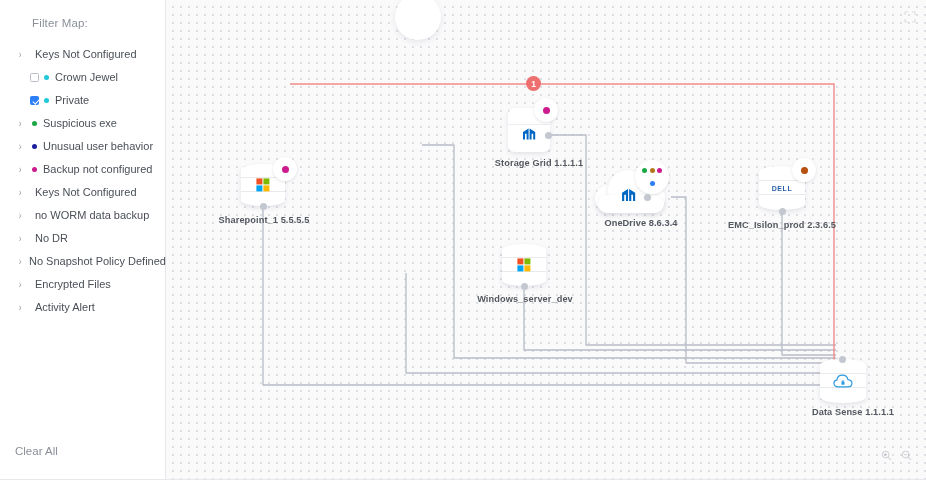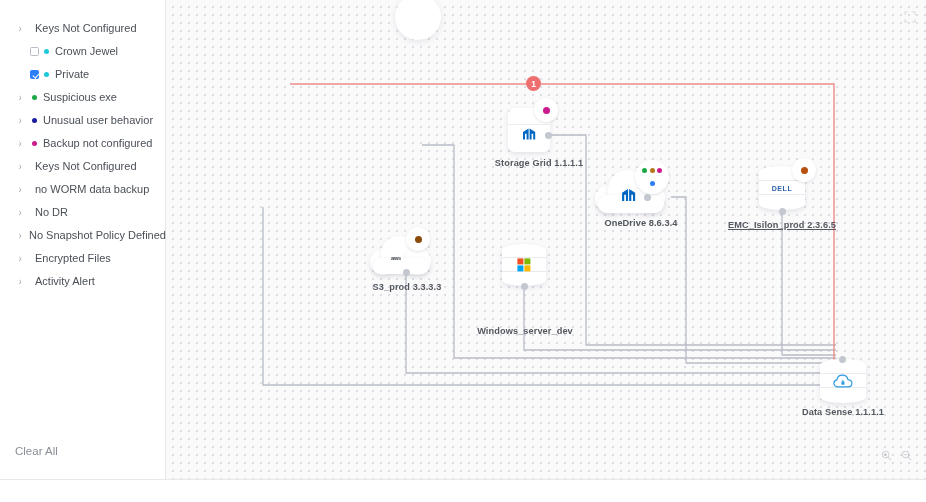--- a/index.html
+++ b/index.html
@@ -269,20 +269,21 @@
     color: #2a5fa8;
     letter-spacing: .6px;
   }
 </style>
 </head>
 <body>
 
 <div id="app">
 
   <aside id="sidebar">
+    <div class="filter-title">Filter Map:</div>
     <ul class="filter-list" id="filter-list">
         <li class="filter-row">
           <span class="chev">›</span>
           <span style="width: 6px;"></span>
           <span class="flabel">Keys Not Configured</span>
         </li>
         <li class="filter-row child">
           <span class="cbx"></span>
           <span class="dot" style="background: rgb(31, 200, 216);"></span>
           <span class="flabel">Crown Jewel</span>
@@ -406,62 +407,63 @@
     </div>
 
     <div class="node" id="n-emc" style="left:570px; top:160px; width:120px; height:74px;">
       <div class="cyl" style="width:46px; height:44px; left:23px; top:6px;">
         <span class="logo dell-txt">DELL</span>
       </div>
       <div class="badge" style="left:56px; top:-2px; width:24px; height:24px;">
         <div class="bdot" style="background:#b5500e; width:7px; height:7px;"></div>
       </div>
       <div class="port" style="left:43px; top:48px;"></div>
-      <div class="node-label" style="top:60px; left:46px;text-decoration:underline;">EMC_Isilon_prod 2.3.6.5</div>
-    </div>
-
-
-    <div class="node" id="n-s3" style="left:196px; top:228px; width:100px; height:66px;">
-      <div class="cloud" style="width:62px; height:40px; left:8px; top:8px; position:absolute;">
-        <i style="left:0; top:13px; width:26px; height:26px;"></i>
-        <i style="left:11px; top:0px; width:36px; height:36px;"></i>
-        <i style="left:34px; top:12px; width:27px; height:27px;"></i>
-        <i style="left:3px; top:22px; width:56px; height:16px; border-radius:9px;"></i>
-        <span class="logo aws-txt" style="left:21px; top:19px;">aws</span>
-      </div>
-      <div class="badge" style="left:44px; top:-1px; width:24px; height:24px;">
-        <div class="bdot" style="background:#8a4b0a; width:7px; height:7px;"></div>
-      </div>
-      <div class="port" style="left:41px; top:41px;"></div>
-      <div class="node-label" style="top:54px; left:45px;">S3_prod 3.3.3.3</div>
-    </div>
+      <div class="node-label" style="top:60px; left:46px;">EMC_Isilon_prod 2.3.6.5</div>
+    </div>
+
+    <div class="node" id="n-sharepoint" style="left:55px; top:158px; width:104px; height:70px;">
+      <div class="cyl" style="width:44px; height:42px; left:20px; top:6px;">
+        <div class="logo ms">
+          <span style="background:#f25022"></span>
+            <span style="background:#7fba00"></span>
+          <span style="background:#00a4ef"></span>
+            <span style="background:#ffb900"></span>
+        </div>
+      </div>
+      <div class="badge" style="left:52px; top:-1px; width:24px; height:24px;">
+        <div class="bdot" style="background:#cc1b8d; width:7px; height:7px;"></div>
+      </div>
+      <div class="port" style="left:39px; top:45px;"></div>
+      <div class="node-label" style="top:57px; left:43px;">Sharepoint_1 5.5.5.5</div>
+    </div>
+
 
     <div class="node" id="n-winsrv" style="left:312px; top:240px; width:110px; height:66px;">
       <div class="cyl" style="width:44px; height:42px; left:24px; top:4px;">
         <div class="logo ms">
           <span style="background:#f25022"></span>
             <span style="background:#7fba00"></span>
           <span style="background:#00a4ef"></span>
             <span style="background:#ffb900"></span>
         </div>
       </div>
       <div class="port" style="left:43px; top:43px;"></div>
-      <div class="node-label" style="top:54px; left:47px;margin-top:32px;">Windows_server_dev</div>
+      <div class="node-label" style="top:54px; left:47px;">Windows_server_dev</div>
     </div>
 
     <div class="node" id="n-datasense" style="left:630px; top:355px; width:118px; height:64px;">
       <div class="cyl" style="width:46px; height:44px; left:24px; top:4px;">
         <svg class="logo" width="20" height="16" viewBox="0 0 22 17">
           <path d="M5.5 15 C2.6 15 1 13.2 1 11.1 C1 9.2 2.4 7.6 4.3 7.3 C4.7 4.2 7.2 2 10.4 2 C13.4 2 15.9 4.1 16.4 6.9 C19 7.1 20.8 8.9 20.8 11 C20.8 13.2 19 15 16.4 15 Z" fill="none" stroke="#2d9ae0" stroke-width="1.3"></path>
           <path d="M9.3 12.6 L9.3 9.6 L12.6 9.6 L12.6 12.6 Z" fill="#2d9ae0"></path>
           <path d="M10.1 9.6 L10.1 8.4 A1.2 1.2 0 0 1 11.8 8.4 L11.8 9.6" fill="none" stroke="#2d9ae0" stroke-width="1"></path>
         </svg>
       </div>
       <div class="port" style="left:43px; top:1px;"></div>
-      <div class="node-label" style="top:52px; left:47px;">Data Sense 1.1.1.1</div>
+      <div class="node-label" style="top:52px; left:57px;">Data Sense 1.1.1.1</div>
     </div>
 
     <div class="edge-badge" style="left:360px; top:76px;">1</div>
 
     <div class="corner-icon" style="right:10px; top:9px;">
       <svg width="12" height="12" viewBox="0 0 12 12" fill="none" stroke="#7b8088" stroke-width="1.2">
         <path d="M1 4 L1 1 L4 1 M8 1 L11 1 L11 4 M11 8 L11 11 L8 11 M4 11 L1 11 L1 8"></path>
       </svg>
     </div>
     <div id="zoom-controls">

